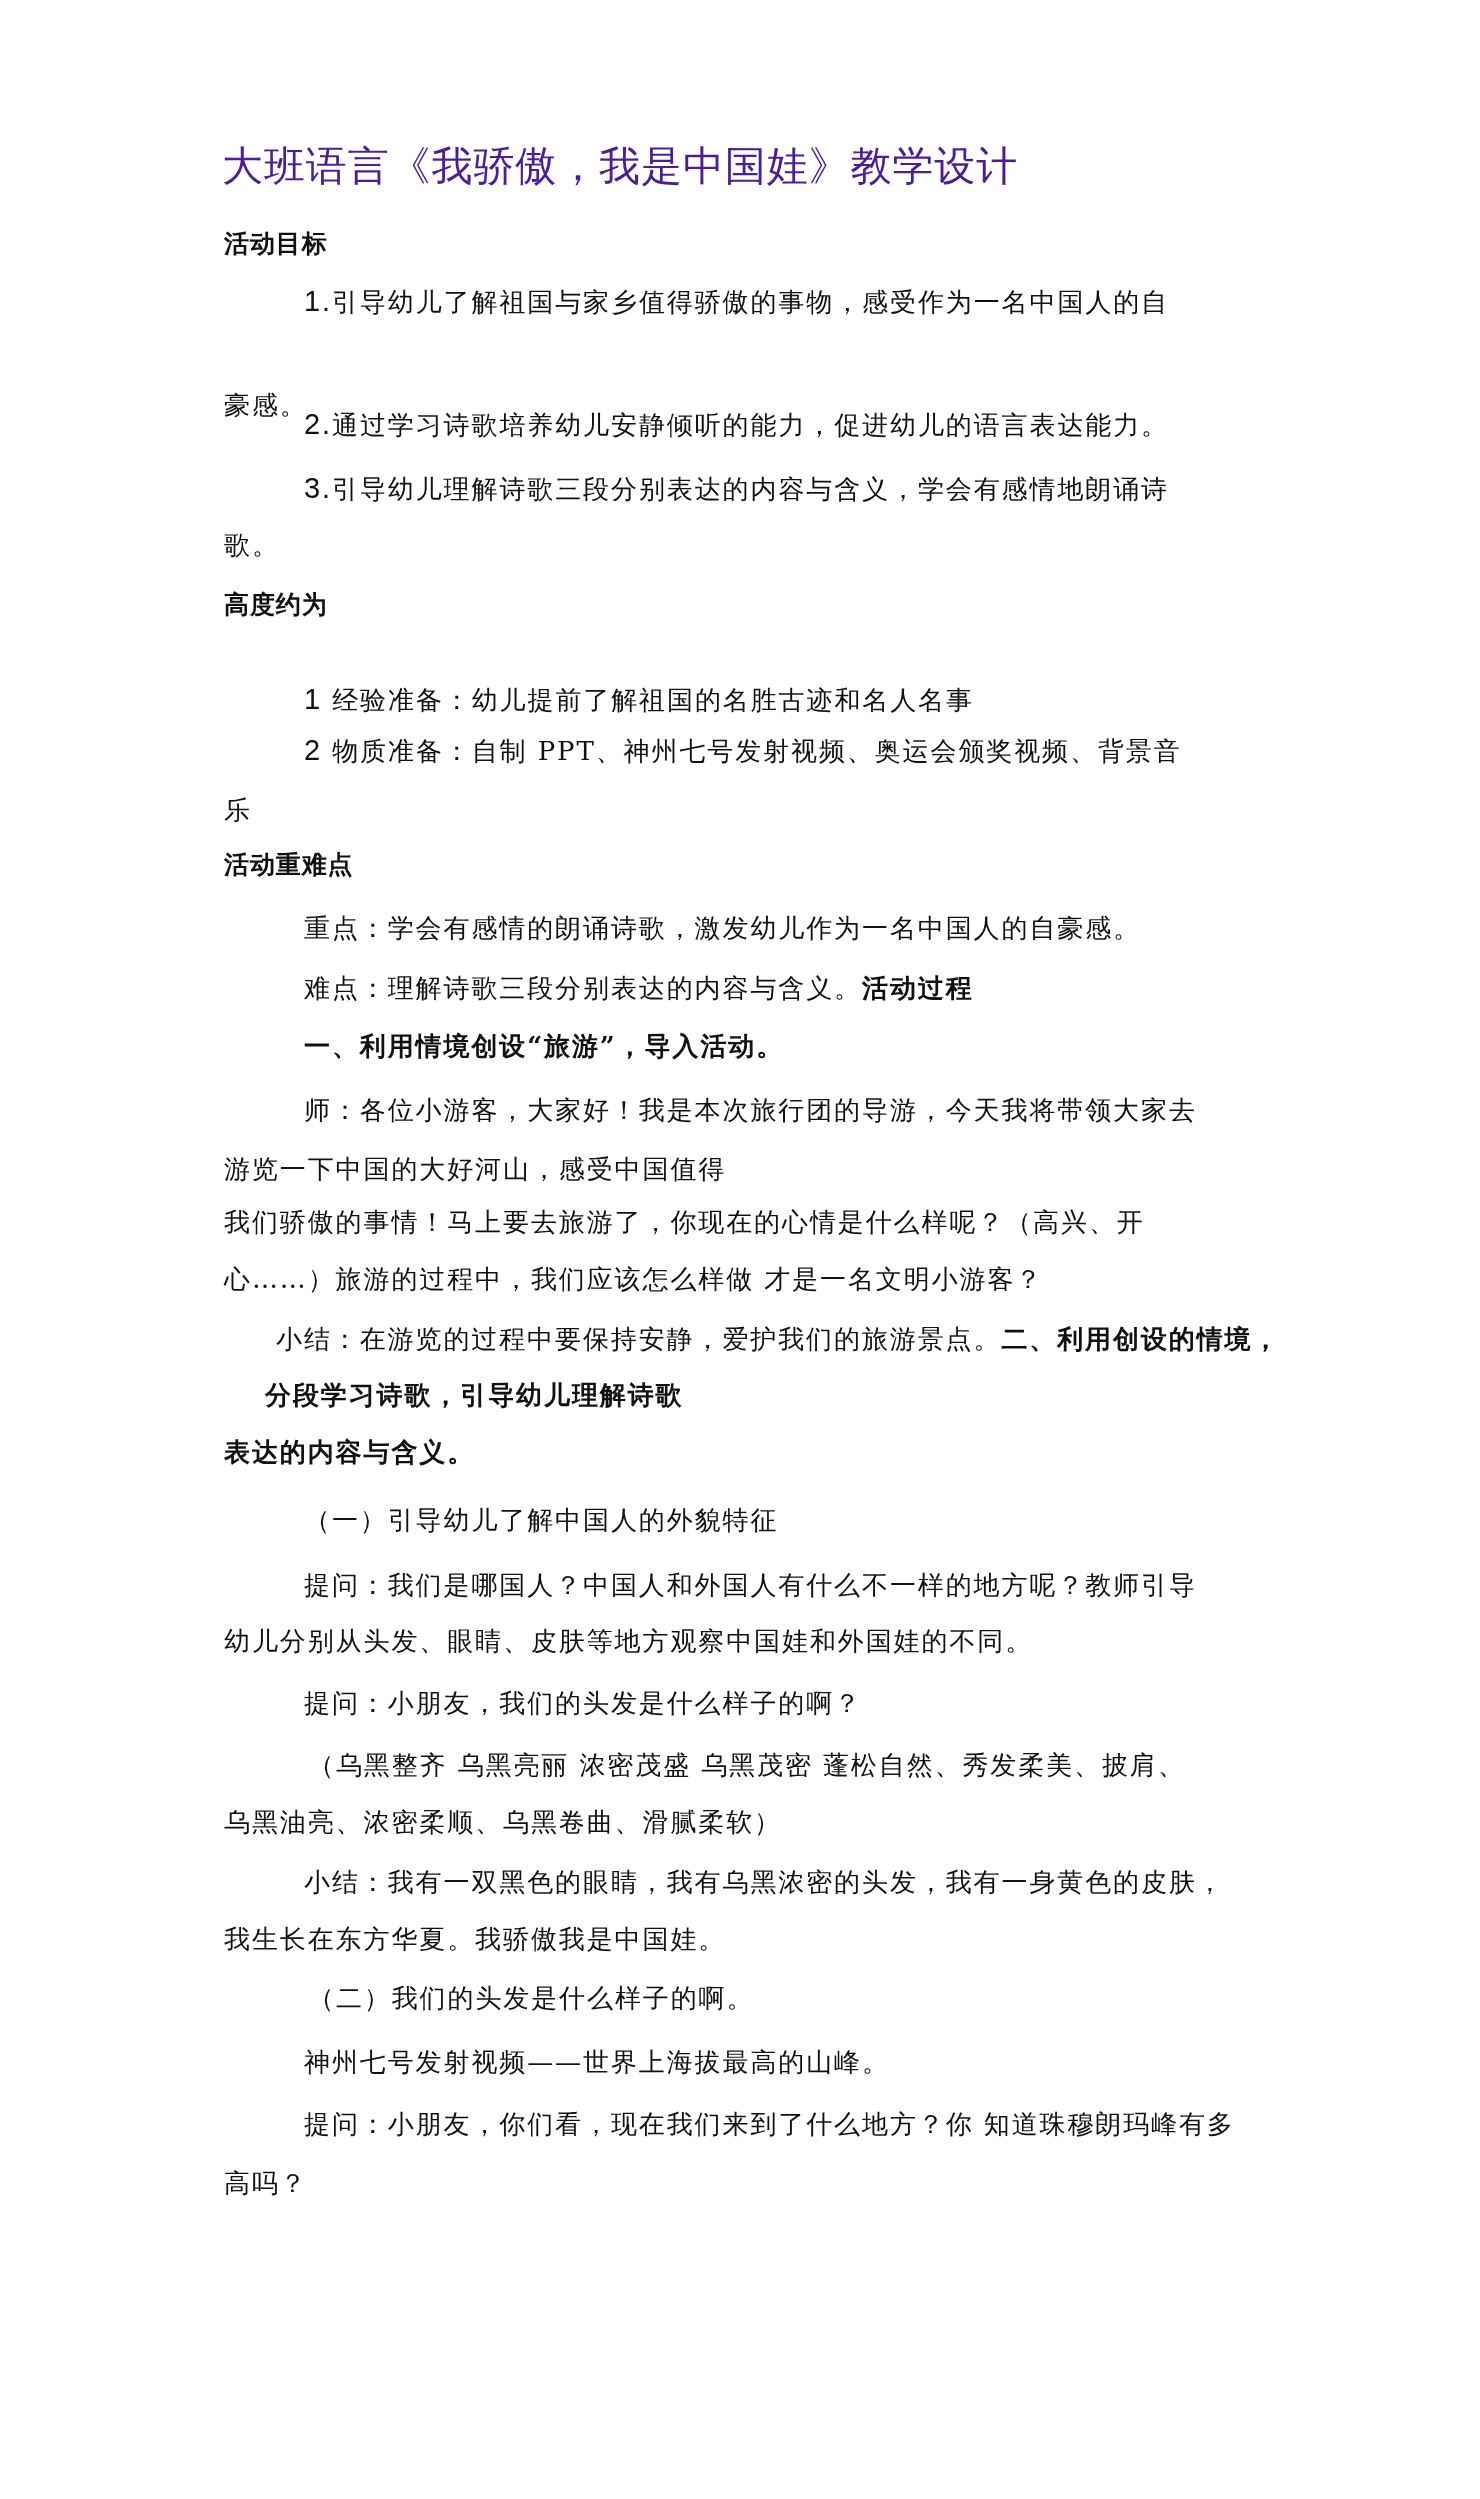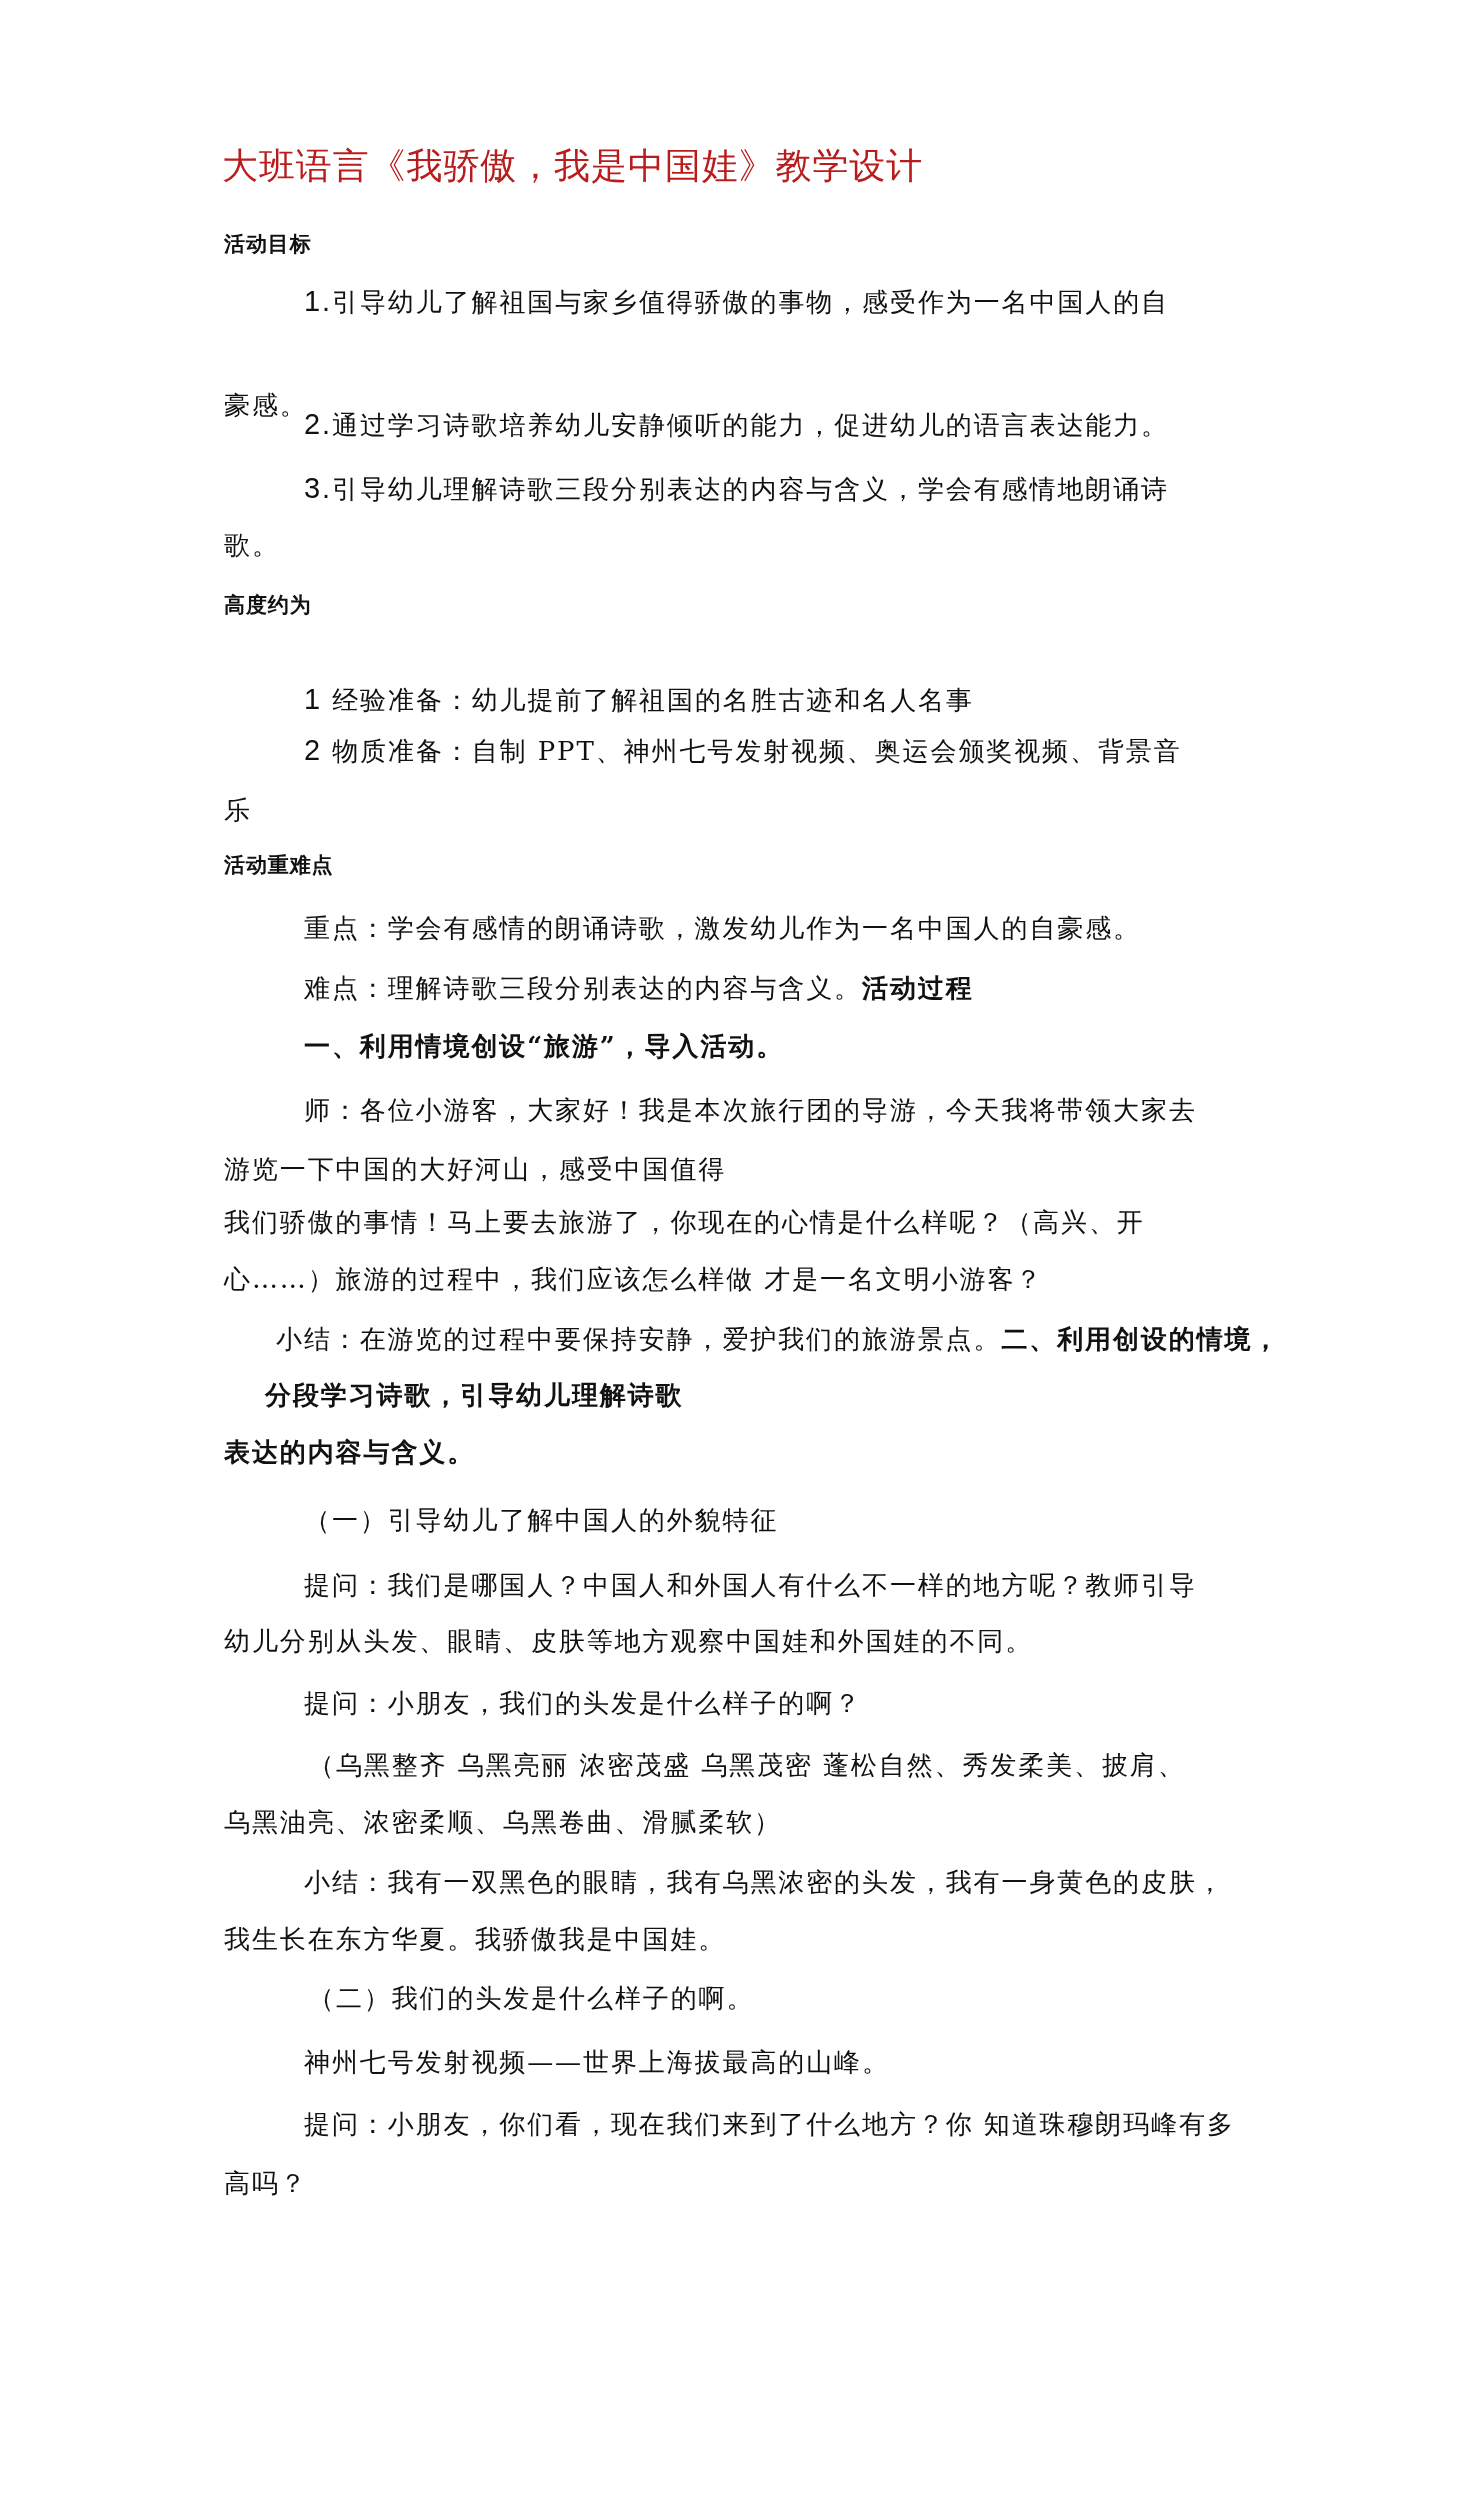--- a/index.html
+++ b/index.html
@@ -7,22 +7,22 @@
   .page { position: absolute; left: 0; top: 0; width: 1480px; height: 2500px; background: #ffffff; }
   .ln {
     position: absolute;
     white-space: nowrap;
     color: #111111;
     font-family: "DejaVu Serif", "Liberation Serif", serif;
     font-size: 26px;
     line-height: 32px;
     letter-spacing: 1.9px;
   }
-  .title { font-size: 36px; line-height: 48px; letter-spacing: 0.9px; color: #b91c1c; }
-  .h { font-weight: bold; font-size: 21px; letter-spacing: 0.9px; }
+  .title { font-size: 41px; line-height: 48px; letter-spacing: 0.9px; color: #4c1d95; }
+  .h { font-weight: bold; font-size: 25px; letter-spacing: 0.9px; }
   .b { font-weight: bold; }
   .num { font-family: "Liberation Sans", "DejaVu Sans", sans-serif; font-size: 29px; }
 </style>
 </head>
 <body>
 
 <div class="page">
 
   <div class="ln title" style="left:222px;top:142px;">大班语言《我骄傲，我是中国娃》教学设计</div>
 

